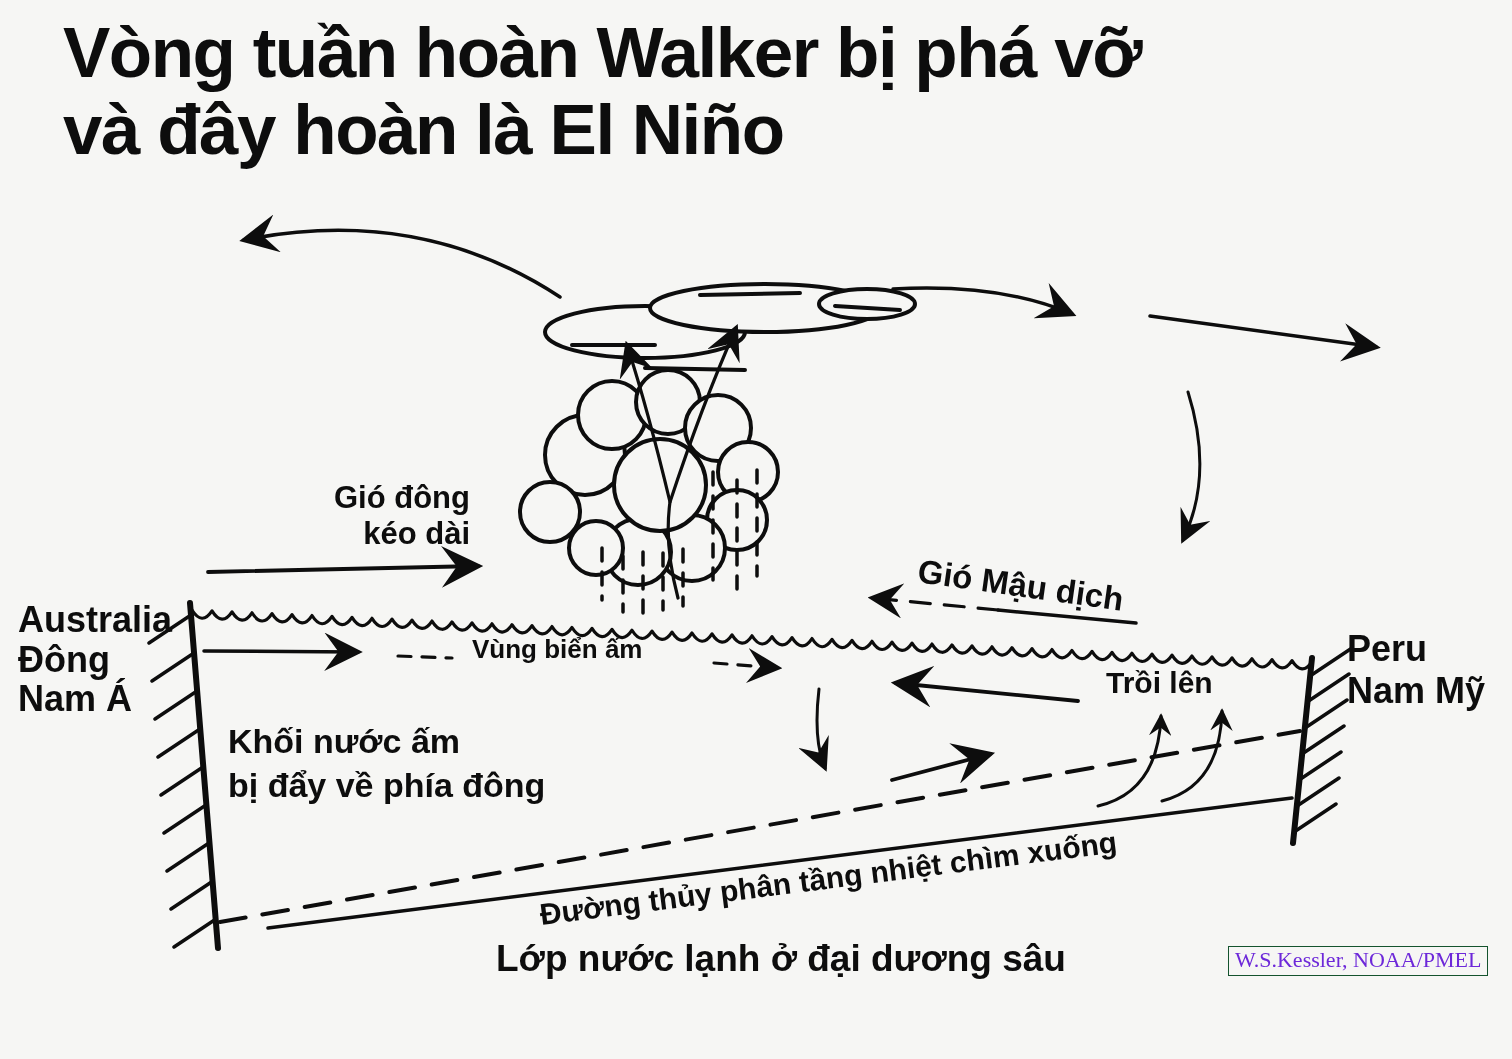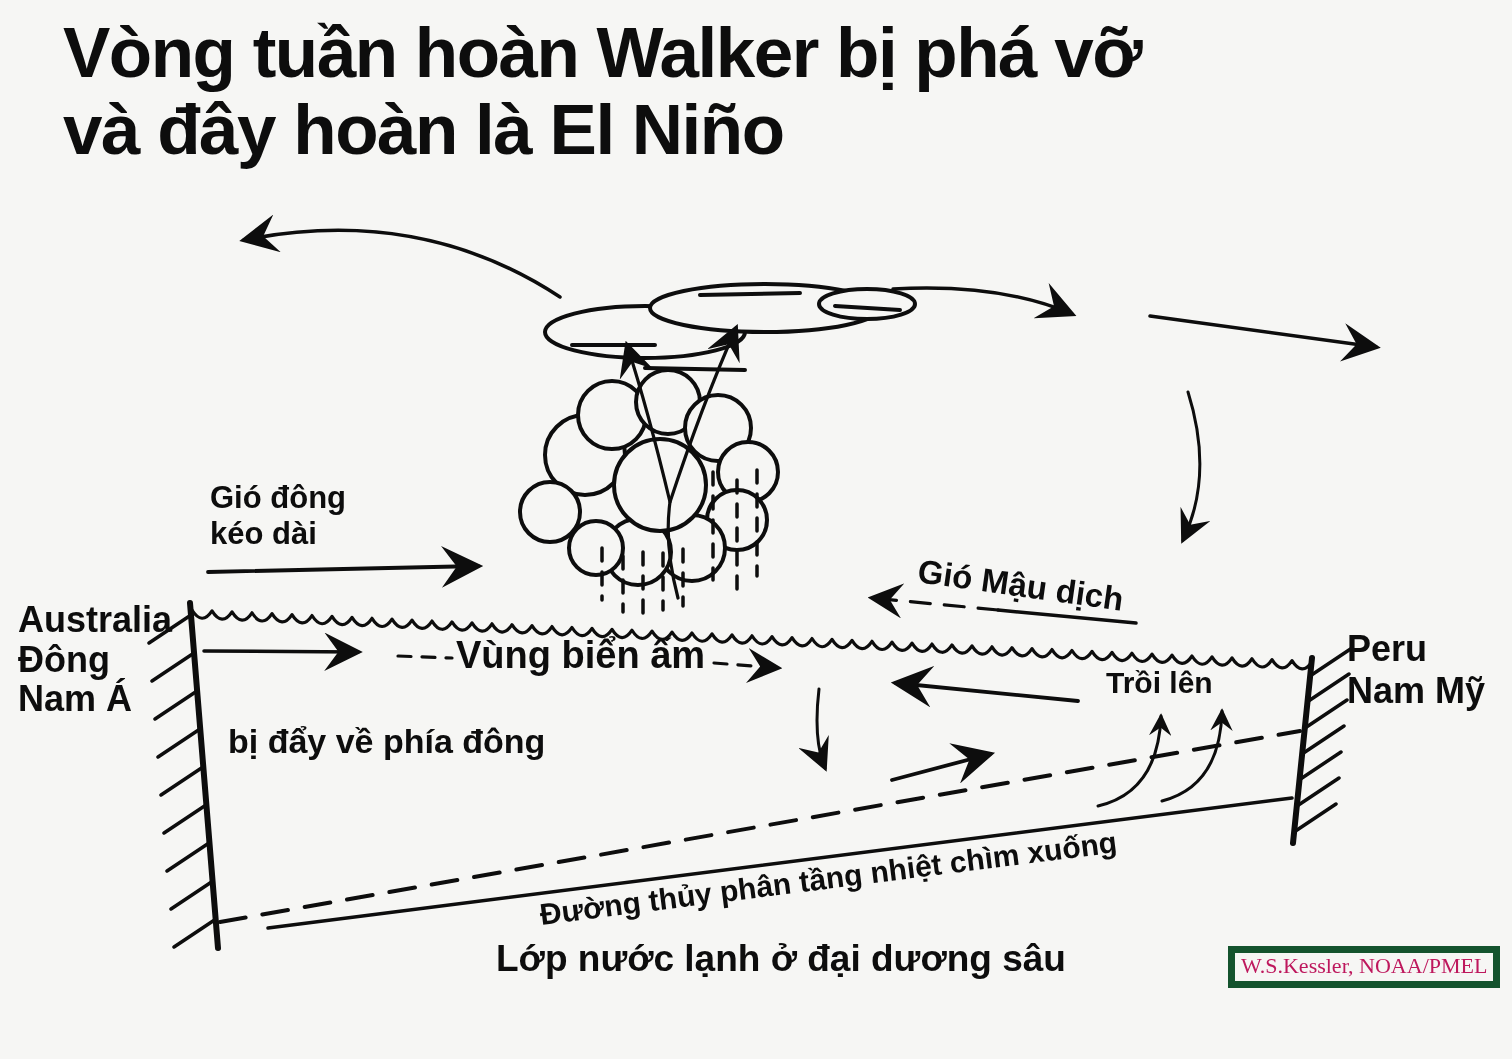--- a/index.html
+++ b/index.html
@@ -11,37 +11,37 @@
     overflow:hidden;
   }
   .stage{position:relative;width:1356px;height:1059px;background:#f6f6f4;}
   svg.diagram{position:absolute;left:0;top:0;}
   .lbl{position:absolute;white-space:nowrap;color:#0d0d0d;}
   .title{
     left:63px;top:14px;
     font-size:71px;font-weight:700;letter-spacing:-1.5px;line-height:1.09;
     white-space:nowrap;
   }
-  .easterlies{left:210px;top:480px;width:260px;text-align:left;
+  .easterlies{left:210px;top:480px;width:260px;text-align:right;
     font-size:31px;font-weight:700;line-height:1.15;}
   .australia{left:18px;top:600px;font-size:36px;font-weight:700;line-height:1.1;}
   .peru{left:1347px;top:628px;font-size:36px;font-weight:700;line-height:1.16;}
-  .warm-pool{left:456px;top:634px;font-size:38px;font-weight:700;}
+  .warm-pool{left:472px;top:634px;font-size:26px;font-weight:700;}
   .trade-winds{left:918px;top:552px;font-size:33px;font-weight:700;
     transform:rotate(8deg);transform-origin:left center;}
   .upwelling{left:1106px;top:666px;font-size:30px;font-weight:700;}
   .pushed-east{left:228px;top:720px;font-size:34px;font-weight:700;line-height:1.28;}
   .thermocline-lbl{left:540px;top:898px;font-size:30px;font-weight:600;
     transform:rotate(-7.2deg);transform-origin:left center;}
   .deep-cold{left:496px;top:938px;font-size:37px;font-weight:600;text-align:center;}
   .credit{
     left:1228px;top:946px;
     font-family:"Liberation Serif","DejaVu Serif",serif;
-    font-size:22px;font-weight:400;color:#be185d;
-    border:7px solid #14532d;padding:0px 6px 2px 6px;background:#f6f6f4;
+    font-size:22px;font-weight:400;color:#6d28d9;
+    border:1px solid #14532d;padding:0px 6px 2px 6px;background:#f6f6f4;
   }
 </style>
 </head>
 <body>
 
 <div class="stage">
 
   <svg class="diagram" width="1512" height="1059" viewBox="0 0 1512 1059">
     <defs>
       <marker id="mBig" viewBox="0 0 12 12" refX="10.5" refY="6" markerWidth="11" markerHeight="11" orient="auto-start-reverse">
@@ -130,20 +130,21 @@
     <div>Nam Mỹ</div>
   </div>
 
   <div class="lbl warm-pool">Vùng biển ấm</div>
 
   <div class="lbl trade-winds">Gió Mậu dịch</div>
 
   <div class="lbl upwelling">Trồi lên</div>
 
   <div class="lbl pushed-east">
+    <div>Khối nước ấm</div>
     <div>bị đẩy về phía đông</div>
   </div>
 
   <div class="lbl thermocline-lbl">Đường thủy phân tầng nhiệt chìm xuống</div>
 
   <div class="lbl deep-cold">Lớp nước lạnh ở đại dương sâu</div>
 
   <div class="lbl credit">W.S.Kessler, NOAA/PMEL</div>
 
 </div>

